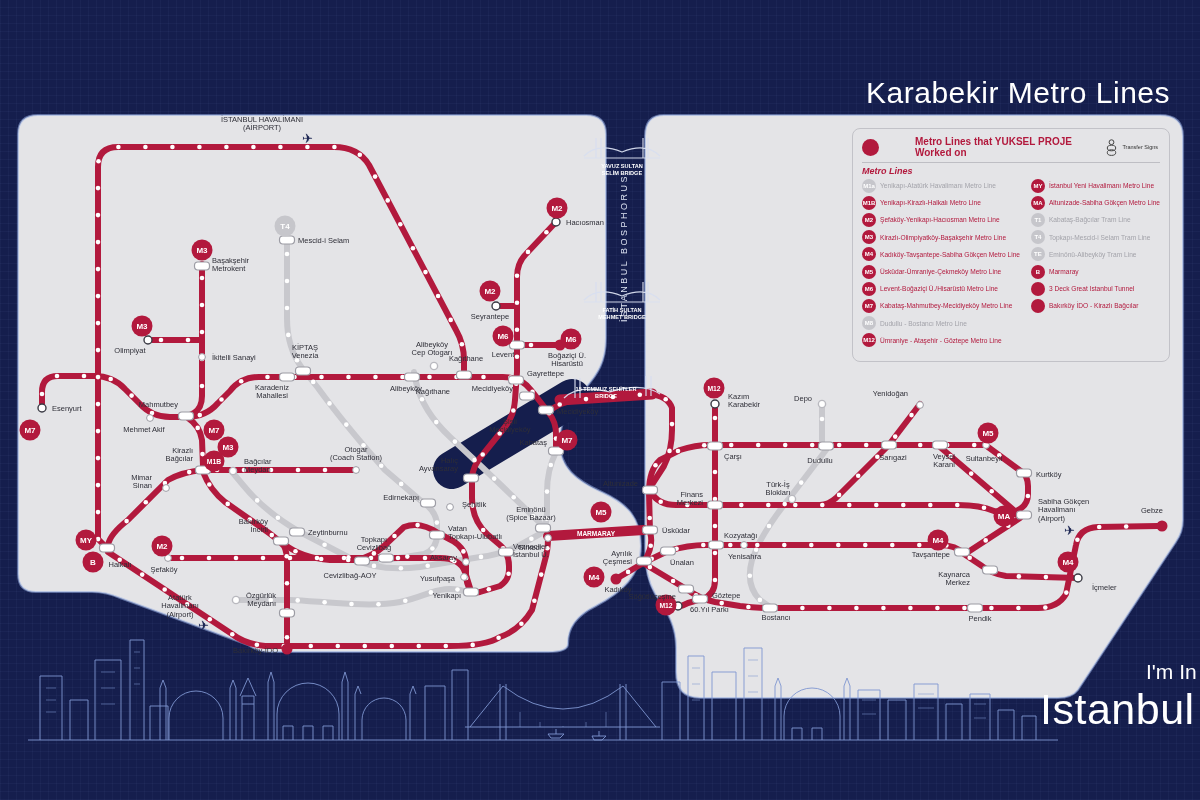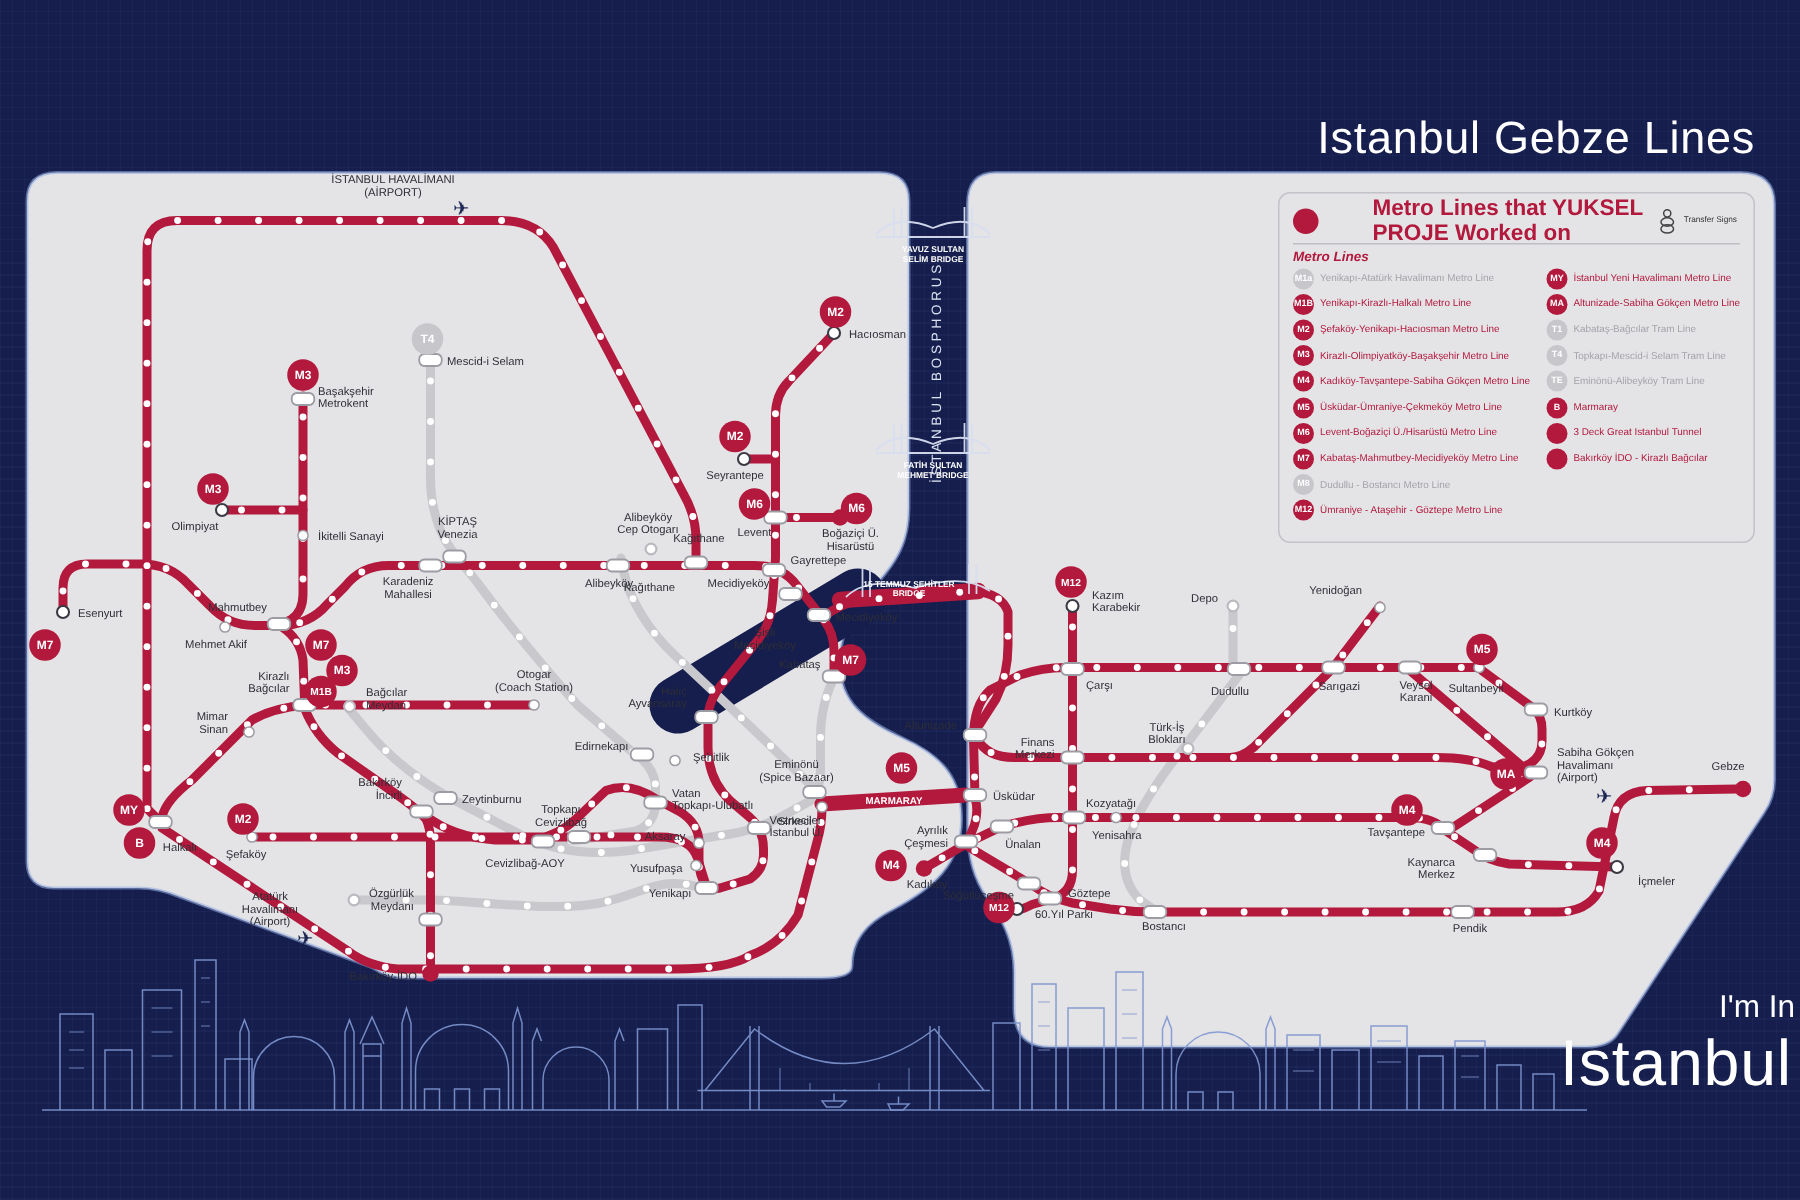--- a/index.html
+++ b/index.html
@@ -24,21 +24,21 @@
   .sky{stroke:#7E96D0;stroke-width:1;fill:none;opacity:.9;}
   .skyf{stroke:#7E96D0;stroke-width:1;fill:none;opacity:.55;}
 
   #title{position:absolute;top:76px;right:30px;color:#FFFFFF;font-size:30px;letter-spacing:.5px;}
   #legend{
     position:absolute;left:852px;top:128px;width:318px;height:234px;box-sizing:border-box;
     background:#E4E4E7;border:1px solid #C2C2C8;border-radius:8px;padding:7px 9px 5px 9px;
   }
   .lg-header{display:flex;align-items:center;height:22px;}
   .lg-dot{width:17px;height:17px;border-radius:50%;background:#B2193D;margin-right:8px;flex:none;}
-  .lg-head-text{color:#B2193D;font-weight:bold;font-size:15px;flex:1;padding-left:28px;}
+  .lg-head-text{color:#B2193D;font-weight:bold;font-size:10px;flex:1;padding-left:28px;}
   .lg-transfer{display:flex;align-items:center;margin-right:2px;}
   .lg-transfer-label{font-size:5.5px;color:#333;margin-left:3px;}
   .lg-divider{border:none;border-top:1px solid #BEBEC4;margin:4px 0 3px 0;}
   .lg-section{color:#B2193D;font-weight:bold;font-style:italic;font-size:9px;margin-bottom:1px;}
   .lg-cols{display:flex;}
   .lg-col{display:flex;flex-direction:column;}
   .lg-col.left{width:176px;}
   .lg-col.right{flex:1;}
   .lg-row{display:flex;align-items:center;height:17.2px;}
   .lg-badge{
@@ -637,21 +637,21 @@
     <path class="sky" d="M548,734 L564,734 L560,738 L551,738 Z M556,734 L556,729 M592,736 L606,736 L602,740 L594,740 Z M599,736 L599,731"></path>
     <path class="sky" d="M662,740 L662,682 L680,682 L680,740 M688,740 L688,656 L704,656 L704,740 M712,740 L712,672 L736,672 L736,740 M744,740 L744,648 L762,648 L762,740"></path>
     <path class="skyf" d="M692,668 L700,668 M692,684 L700,684 M692,700 L700,700 M748,660 L758,660 M748,676 L758,676 M748,692 L758,692"></path>
 
     <path class="sky" d="M784,740 L784,716 M840,740 L840,716 M784,716 A28,28 0 0 1 840,716 M775,740 L775,686 L778,678 L781,686 L781,740 M844,740 L844,686 L847,678 L850,686 L850,740 M792,740 L792,728 L802,728 L802,740 M812,740 L812,728 L822,728 L822,740"></path>
     <path class="sky" d="M858,740 L858,690 L880,690 L880,740 M888,740 L888,700 L906,700 L906,740 M914,740 L914,684 L938,684 L938,740 M946,740 L946,704 L962,704 L962,740 M970,740 L970,694 L990,694 L990,740 M998,740 L998,710 L1014,710 L1014,740 M1022,740 L1022,716 L1036,716 L1036,740"></path>
     <path class="skyf" d="M862,700 L876,700 M862,714 L876,714 M918,694 L934,694 M918,708 L934,708 M974,704 L986,704 M974,718 L986,718"></path>
   </g>
 </svg>
 
-<div id="title">Istanbul Gebze Lines</div>
+<div id="title">Karabekir Metro Lines</div>
 
 <div id="legend">
   <div class="lg-header">
     <span class="lg-dot"></span>
     <span class="lg-head-text">Metro Lines that YUKSEL PROJE Worked on</span>
     <span class="lg-transfer">
       <svg width="15" height="17" viewBox="0 0 15 17">
         <circle cx="7.5" cy="3.2" r="2.4" fill="none" stroke="#444" stroke-width="1"></circle>
         <ellipse cx="7.5" cy="9" rx="4.2" ry="2.8" fill="none" stroke="#444" stroke-width="1"></ellipse>
         <ellipse cx="7.5" cy="13.6" rx="4.2" ry="2.8" fill="none" stroke="#444" stroke-width="1"></ellipse>

